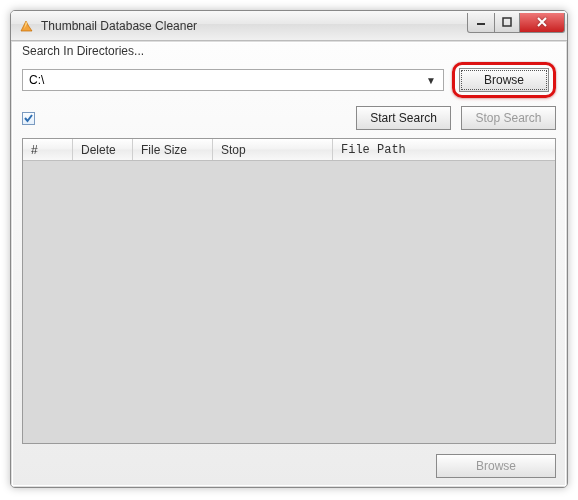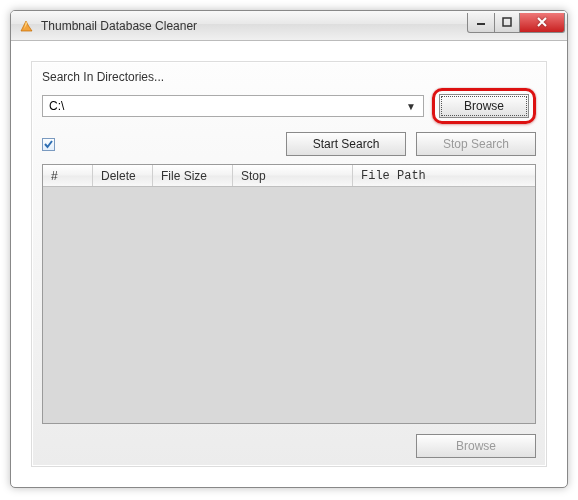--- a/index.html
+++ b/index.html
@@ -48,25 +48,25 @@
       font-family: sans-serif;
       background: linear-gradient(to bottom,#f4f4f4,#d8d8d8);
     }
     .win-btn.min { width: 28px; border-bottom-left-radius: 3px; }
     .win-btn.max { width: 26px; }
     .win-btn.close { width: 46px; border-bottom-right-radius: 3px; background: linear-gradient(to bottom,#e77,#c82020); }
     .win-btn.close svg { filter: drop-shadow(0 0 1px rgba(0,0,0,.4)); }
     
     .client {
       flex: 1;
-      padding: 8px 10px 8px 10px;
+      padding: 2px 10px 8px 10px;
       background: linear-gradient(to bottom,#fdfdfd,#ececec);
       display: flex; flex-direction: column;
       border: 1px solid #ddd;
-      margin: 20px;
+      margin: 0;
       box-shadow: inset 0 0 0 1px #fff;
     }
     .section-label { color: #333; margin-bottom: 4px; }
     .path-row { display: flex; align-items: center; gap: 8px; margin-bottom: 8px; }
     .combo {
       flex: 1;
       height: 22px;
       border: 1px solid #aaa;
       background: #fff;
       display: flex; align-items: center;
@@ -95,21 +95,21 @@
     .btn.dotted { outline: 1px dotted #555; outline-offset: -3px; }
     .btn.disabled { color: #9a9a9a; }
     .row2 { display: flex; align-items: center; gap: 10px; margin-bottom: 8px; }
     .chk { display: inline-flex; align-items: center; gap: 6px; flex: 1; color: #333;}
     .chkbox {
       width: 13px; height: 13px; border: 1px solid #7a9ac0;
       background: linear-gradient(to bottom,#fafdff,#e4effb);
       display: inline-flex; align-items: center; justify-content: center;
     }
     .chkbox svg { display: block; }
-    .wide-btn { width: 120px; }
+    .wide-btn { width: 95px; }
     
     .table {
       flex: 1;
       border: 1px solid #9a9a9a;
       background: #d4d4d4;
       display: flex; flex-direction: column;
       min-height: 0;
     }
     .thead { display: flex; height: 22px; background: linear-gradient(to bottom,#fff,#f3f3f3 48%,#ececec 52%,#f8f8f8); border-bottom: 1px solid #bfbfbf; }
     .th {

